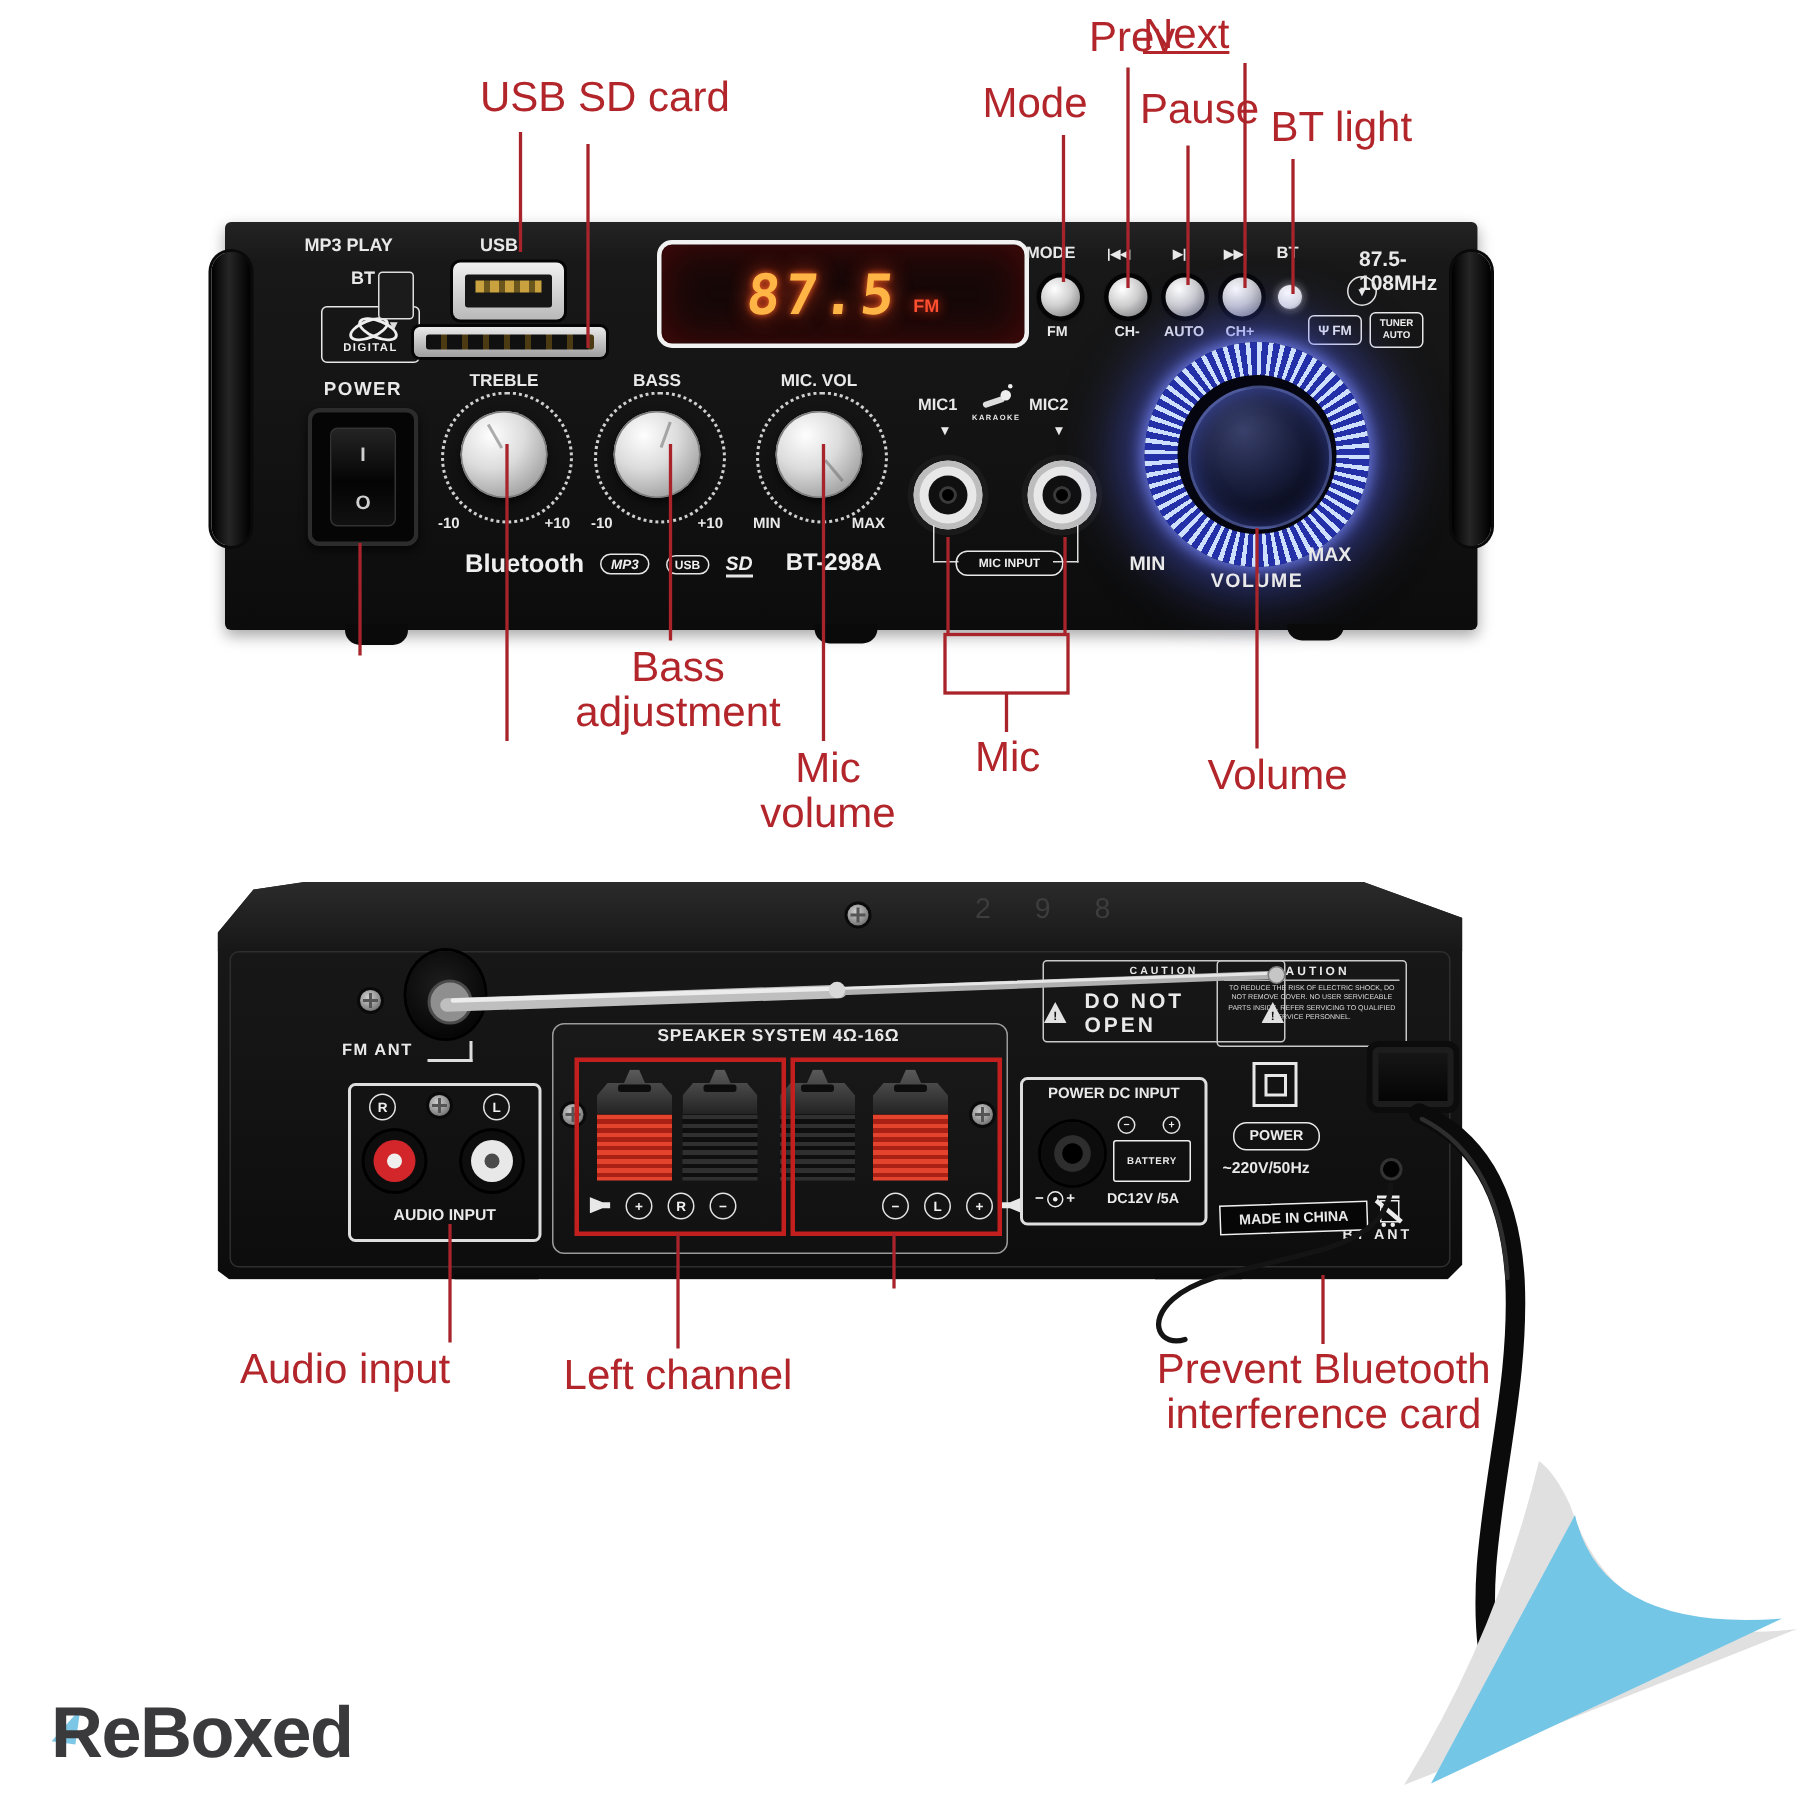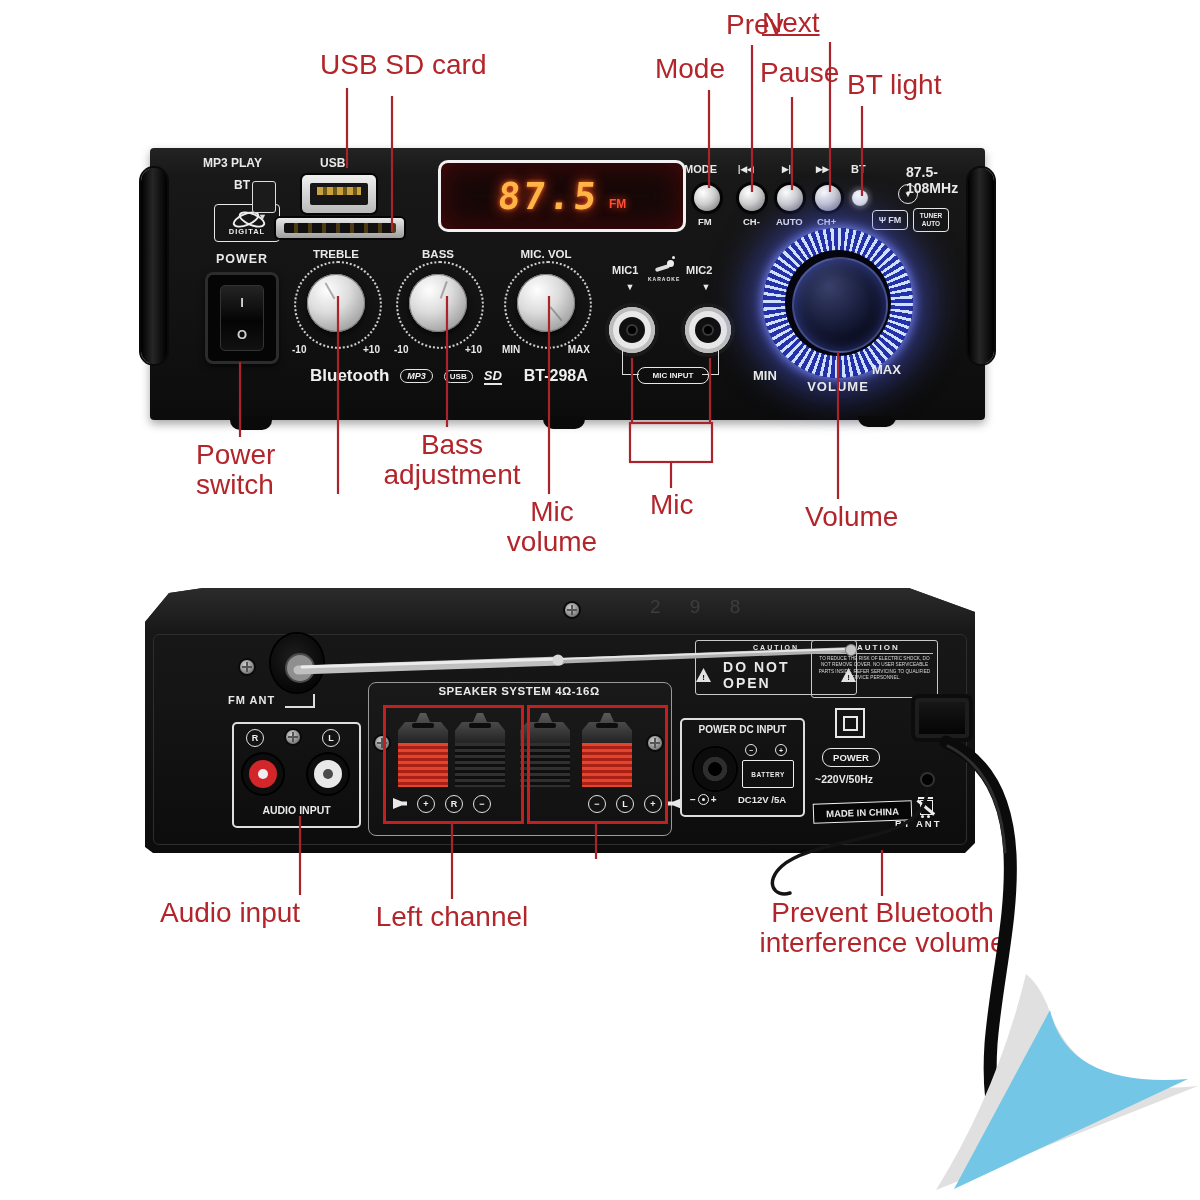--- a/index.html
+++ b/index.html
@@ -402,29 +402,28 @@
     <div class="foot" style="left:625px;bottom:-12px;width:58px;height:16px;"></div>
   </div>
 
   <div class="callout" style="left:320px;top:50px;">USB SD card</div>
   <div class="callout center" style="left:652px;top:54px;width:76px;">Mode</div>
   <div class="callout" style="left:726px;top:10px;">Prev</div>
   <div class="callout" style="left:762px;top:8px;text-decoration:underline;">Next</div>
   <div class="callout" style="left:760px;top:58px;">Pause</div>
   <div class="callout" style="left:847px;top:70px;">BT light</div>
 
-  <div class="callout" style="left:196px;top:440px;width:100px;">Power switch</div>
   <div class="callout center" style="left:377px;top:430px;width:150px;">Bass adjustment</div>
   <div class="callout center" style="left:502px;top:497px;width:100px;">Mic volume</div>
   <div class="callout" style="left:650px;top:490px;">Mic</div>
   <div class="callout" style="left:805px;top:502px;">Volume</div>
 
   <div class="callout" style="left:160px;top:898px;">Audio input</div>
   <div class="callout center" style="left:352px;top:902px;width:200px;">Left channel</div>
-  <div class="callout center" style="left:740px;top:898px;width:285px;">Prevent Bluetooth interference volume</div>
+  <div class="callout center" style="left:740px;top:898px;width:285px;">Prevent Bluetooth interference card</div>
 
   <svg width="1200" height="1200" viewBox="0 0 1200 1200" style="position:absolute;left:0;top:0;pointer-events:none;">
 
     <g>
       <circle cx="300" cy="668" r="14" fill="#8f8f8f" stroke="#4b4b4b" stroke-width="2"></circle>
       <line x1="298" y1="670" x2="560" y2="661" stroke="#bfbfbf" stroke-width="9" stroke-linecap="round"></line>
       <line x1="302" y1="667" x2="558" y2="659" stroke="#ececec" stroke-width="3" stroke-linecap="round"></line>
       <line x1="556" y1="661" x2="846" y2="650" stroke="#b0b0b0" stroke-width="5.5" stroke-linecap="round"></line>
       <line x1="558" y1="659" x2="844" y2="649" stroke="#e6e6e6" stroke-width="2" stroke-linecap="round"></line>
       <circle cx="558" cy="660" r="5.5" fill="#d9d9d9"></circle>
@@ -461,14 +460,18 @@
       <line x1="596" y1="822" x2="596" y2="859"></line>
       <line x1="882" y1="850" x2="882" y2="896"></line>
     </g>
 
     <g>
       <path d="M1026,974 Q998,1090 936,1190 L1198,1086 Q1078,1100 1047,1004 Q1037,982 1026,974 Z" fill="#e0e0e0"></path>
       <path d="M1050,1010 Q1068,1088 1188,1079 L954,1189 Z" fill="#74c6e7"></path>
     </g>
   </svg>
 
+  <div id="watermark">
+    <div class="fold"></div>
+    <div class="txt">ReBoxed</div>
+  </div>
 
 </div>
 
 </body></html>

